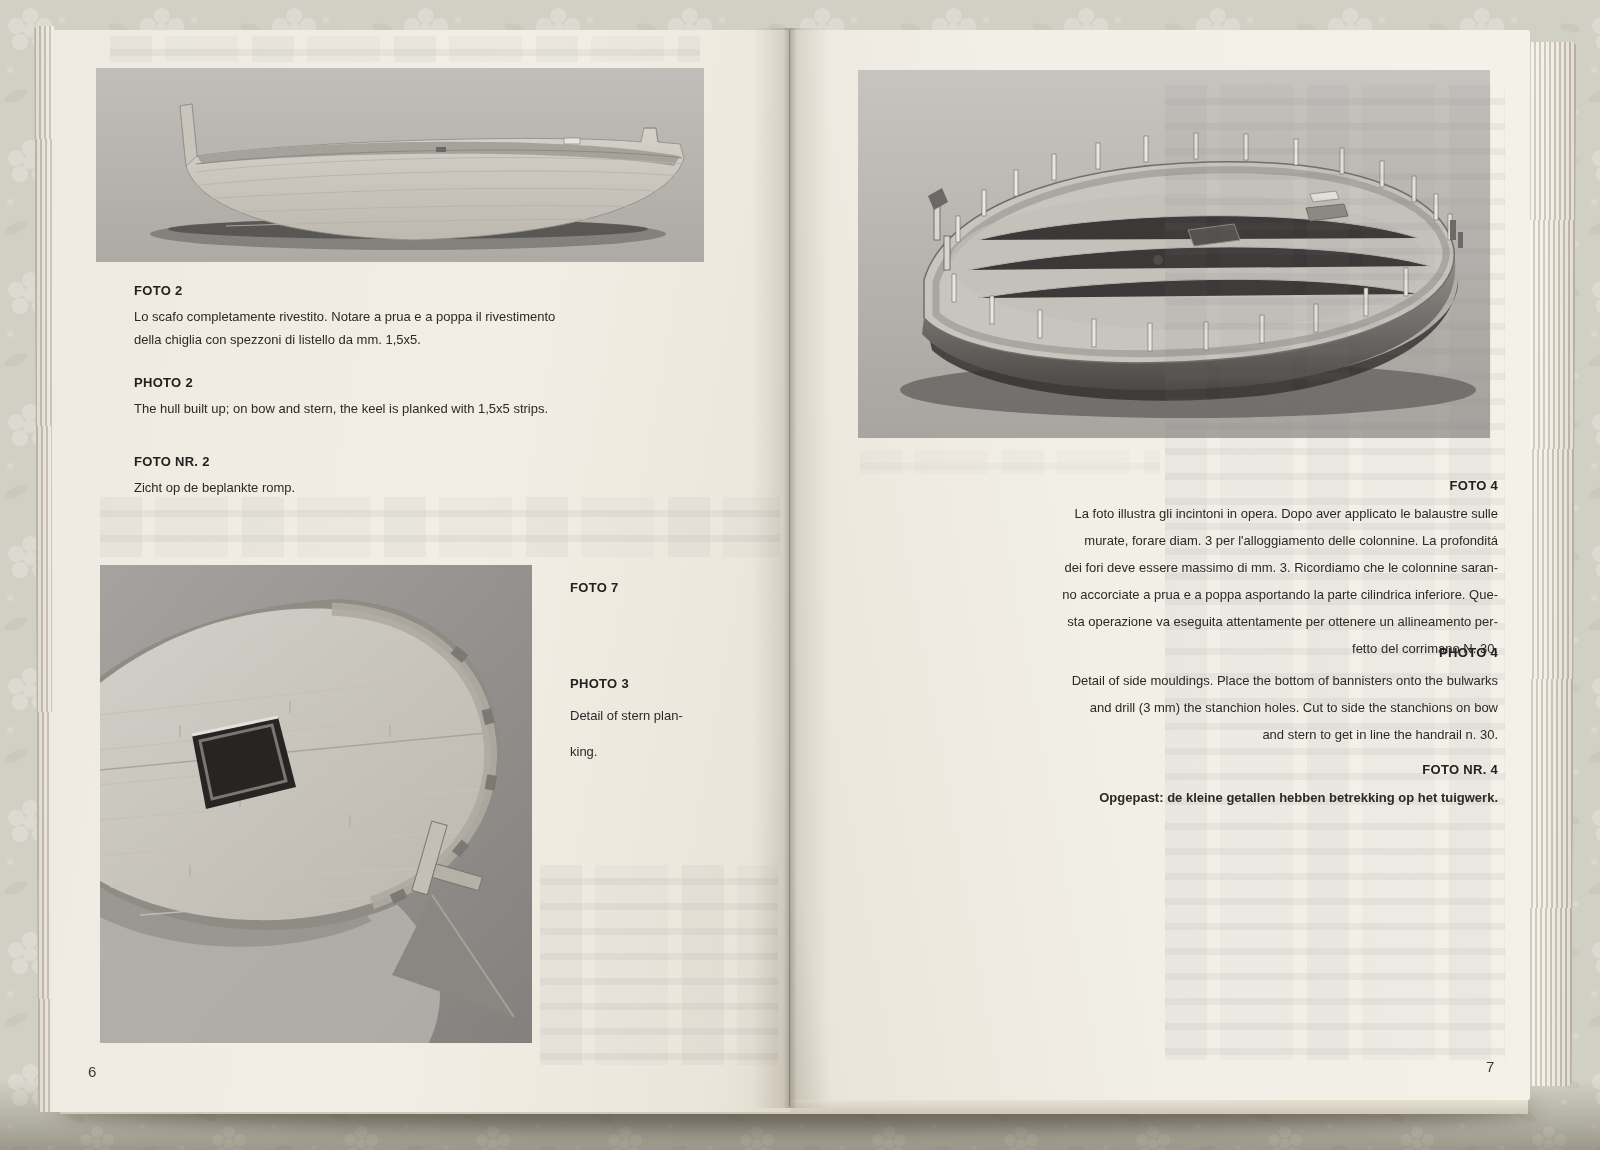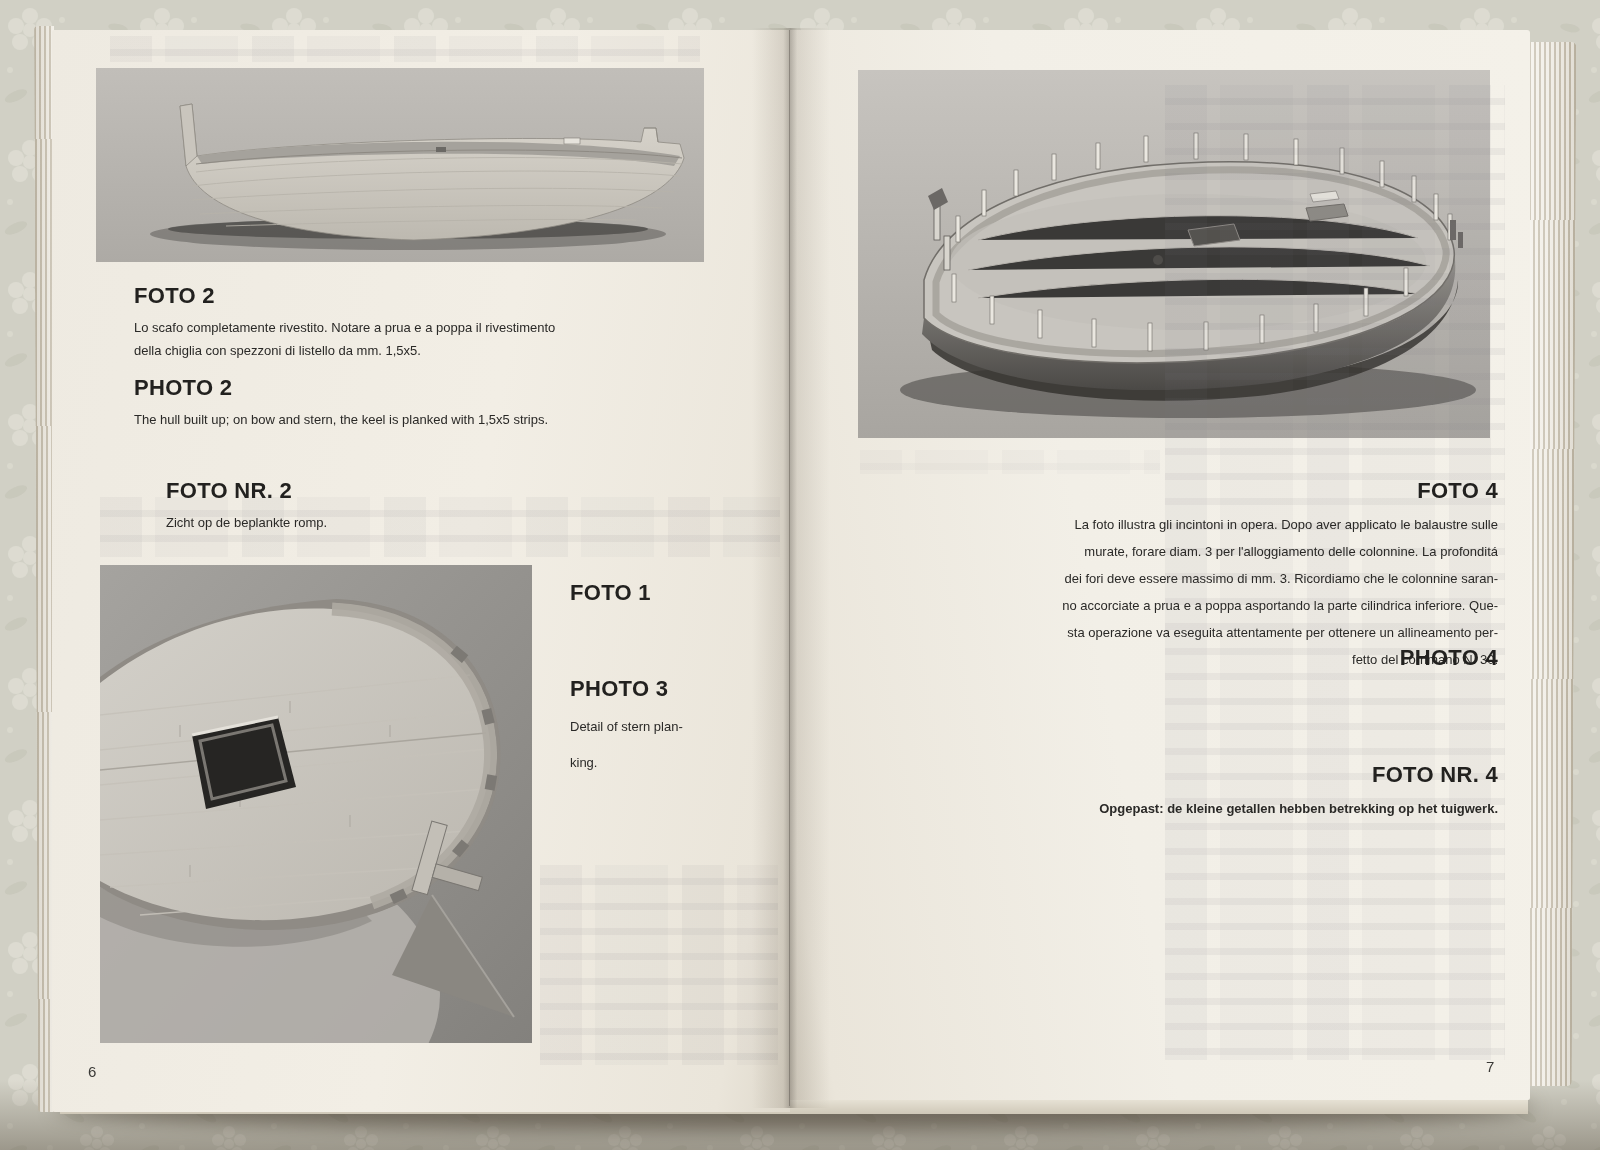--- a/index.html
+++ b/index.html
@@ -29,21 +29,21 @@
   .page-right{left:790px;top:30px;width:740px;height:1070px;
     background:linear-gradient(260deg,#f4f1e9 0%,#f2efe7 58%,#eae5da 95%,#dcd6c9 100%);
     border-radius:0 3px 2px 0;text-align:right;}
   .gutter{position:absolute;left:752px;top:28px;width:78px;height:1080px;z-index:4;pointer-events:none;
     background:linear-gradient(90deg,rgba(110,100,85,0) 0%,rgba(110,100,85,.18) 40%,
       rgba(75,68,58,.36) 49%,rgba(110,100,85,.16) 58%,rgba(110,100,85,0) 100%);}
   .crease{position:absolute;left:789px;top:30px;width:1px;height:1076px;z-index:5;
     background:rgba(60,55,48,.35);}
   .photo{position:absolute;overflow:hidden;background:#b6b3ae;}
   .cap{position:absolute;color:#2a2927;z-index:2;}
-  .cap h3{font-size:22px;font-weight:bold;color:#22211f;margin:0 0 7px 0;letter-spacing:.3px;}
+  .cap h3{font-size:13px;font-weight:bold;color:#22211f;margin:0 0 7px 0;letter-spacing:.3px;}
   .cap p{margin:0;font-size:13px;line-height:27px;white-space:pre-line;}
   .page-left .cap p{line-height:23px;}
   .cap.col p{line-height:28px;}
   .cap.col.en p{line-height:36px;}
   .cap.col.nl p{line-height:30px;}
   .cap p.bold{font-weight:bold;}
   .pagenum{position:absolute;font-size:15px;color:#3a3936;z-index:2;}
   .ghost{position:absolute;z-index:1;opacity:.55;pointer-events:none;
     background:
       repeating-linear-gradient(90deg,rgba(122,120,130,.13) 0 42px,rgba(122,120,130,0) 42px 55px,
@@ -139,21 +139,21 @@
 
     <section class="cap" style="left:82px;top:253px;width:648px;">
       <h3>FOTO 2</h3>
       <p>Lo scafo completamente rivestito. Notare a prua e a poppa il rivestimento
 della chiglia con spezzoni di listello da mm. 1,5x5.</p>
     </section>
     <section class="cap" style="left:82px;top:345px;width:648px;">
       <h3>PHOTO 2</h3>
       <p>The hull built up; on bow and stern, the keel is planked with 1,5x5 strips.</p>
     </section>
-    <section class="cap" style="left:82px;top:448px;width:648px;margin-left:32px;">
+    <section class="cap" style="left:82px;top:424px;width:648px;">
       <h3>FOTO NR. 2</h3>
       <p>Zicht op de beplankte romp.</p>
     </section>
 
     <figure class="photo" style="left:48px;top:535px;width:432px;height:478px;margin:0;">
       <svg width="432" height="478" viewBox="0 0 432 478">
         <defs>
           <linearGradient id="p3bg" x1="0" y1="0" x2="1" y2="1">
             <stop offset="0" stop-color="#a5a39f"></stop>
               <stop offset="1" stop-color="#83817d"></stop>
@@ -203,21 +203,21 @@
         <g transform="rotate(16 340 300)">
           <rect x="320" y="260" width="16" height="72" fill="#c3bfb7" stroke="#7a7772" stroke-width="1"></rect>
           <rect x="336" y="300" width="48" height="14" fill="#b5b1a9" stroke="#7a7772" stroke-width="1"></rect>
         </g>
         <polygon points="332,330 414,452 292,410" fill="#8a8781"></polygon>
         <line x1="332" y1="330" x2="414" y2="452" stroke="#a5a29c" stroke-width="2"></line>
       </svg>
     </figure>
 
     <section class="cap col it" style="left:518px;top:550px;width:200px;">
-      <h3>FOTO 1</h3>
+      <h3>FOTO 7</h3>
     </section>
     <section class="cap col en" style="left:518px;top:646px;width:200px;">
       <h3>PHOTO 3</h3>
       <p>Detail of stern plan-
 king.</p>
     </section>
 
     <div class="pagenum" style="left:36px;top:1033px;">6</div>
   </div>
 
@@ -300,20 +300,23 @@
       <h3>FOTO 4</h3>
       <p>La foto illustra gli incintoni in opera. Dopo aver applicato le balaustre sulle
 murate, forare diam. 3 per l'alloggiamento delle colonnine. La profonditá
 dei fori deve essere massimo di mm. 3. Ricordiamo che le colonnine saran-
 no accorciate a prua e a poppa asportando la parte cilindrica inferiore. Que-
 sta operazione va eseguita attentamente per ottenere un allineamento per-
 fetto del corrimano N. 30.</p>
     </section>
     <section class="cap" style="left:68px;top:615px;width:640px;">
       <h3>PHOTO 4</h3>
+      <p>Detail of side mouldings. Place the bottom of bannisters onto the bulwarks
+and drill (3 mm) the stanchion holes. Cut to side the stanchions on bow
+and stern to get in line the handrail n. 30.</p>
     </section>
     <section class="cap" style="left:68px;top:732px;width:640px;">
       <h3>FOTO NR. 4</h3>
       <p class="bold">Opgepast: de kleine getallen hebben betrekking op het tuigwerk.</p>
     </section>
 
     <div class="pagenum" style="left:696px;top:1028px;">7</div>
   </div>
 
   <div class="gutter"></div>

